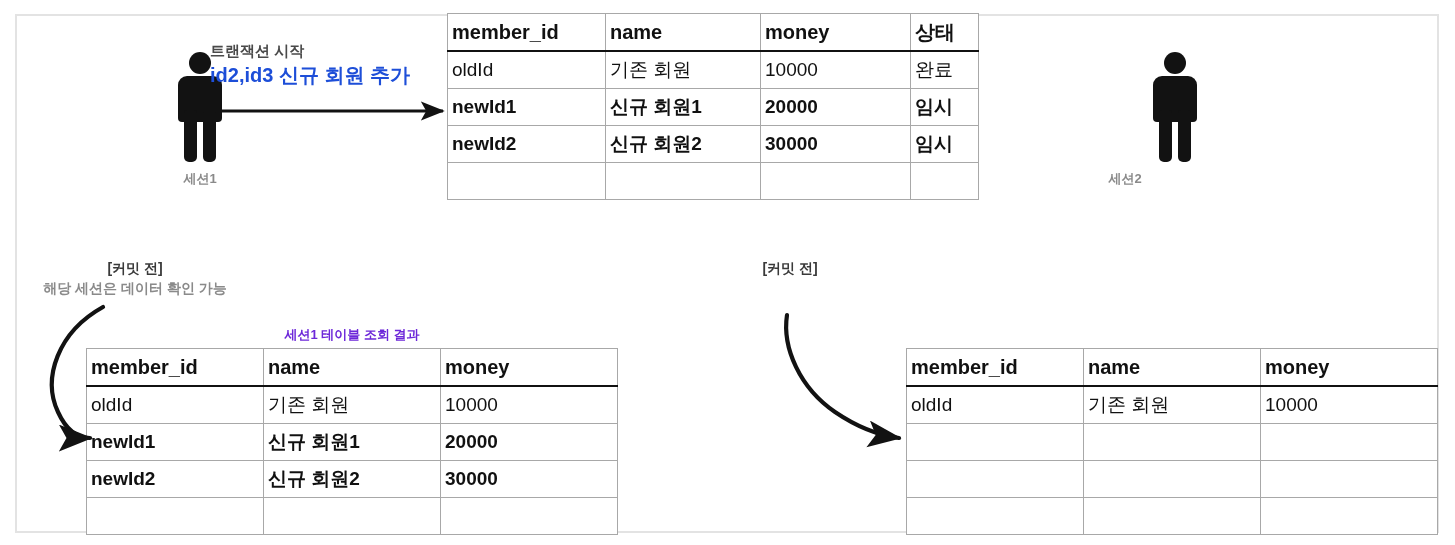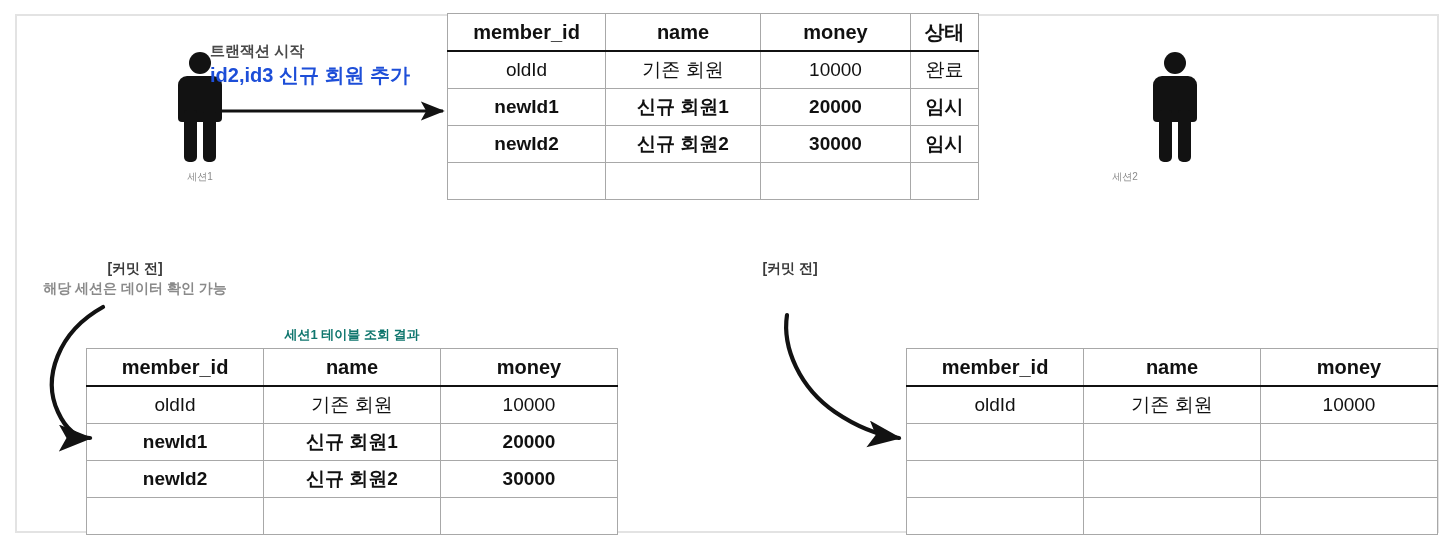--- a/index.html
+++ b/index.html
@@ -20,39 +20,39 @@
     width:22px;height:22px;border-radius:50%;background:#121212;}
   .person .torso{position:absolute;left:50%;top:24px;transform:translateX(-50%);
     width:44px;height:46px;background:#121212;border-radius:9px 9px 4px 4px;}
   .person .legL,.person .legR{position:absolute;top:58px;width:13px;height:52px;
     background:#121212;border-radius:3px 3px 5px 5px;}
   .person .legL{left:12px;}
   .person .legR{right:12px;}
   .person .gap{position:absolute;left:50%;top:72px;transform:translateX(-50%);
     width:5px;height:40px;background:#fff;}
   .person-label{position:absolute;width:120px;text-align:center;
-    font-size:10px;color:#8a8a8a;font-weight:400;}
+    font-size:13px;color:#8a8a8a;font-weight:700;}
 
   
   table.dt{border-collapse:collapse;table-layout:fixed;background:#fff;}
   table.dt td{
     border:1px solid #a8a8a8;
-    text-align:center;
+    text-align:left;
     font-size:19px;
     color:#111;
     height:36px;
     padding:0 4px;
     white-space:nowrap;
     overflow:hidden;
   }
   table.dt tr.head td{font-weight:700;font-size:20px;border-bottom:2px solid #111;}
   table.dt td.b{font-weight:700;}
   table.dt tr.empty td{height:36px;}
 
-  .tbl-title{position:absolute;font-size:13px;color:#0f766e;font-weight:700;
+  .tbl-title{position:absolute;font-size:13px;color:#6d28d9;font-weight:700;
     text-align:center;width:100%;left:0;top:-22px;}
 
   
   .note{position:absolute;text-align:center;line-height:1.45;}
   .note .l1{font-size:14px;font-weight:700;color:#3a3a3a;}
   .note .l2{font-size:14px;font-weight:700;color:#8a8a8a;}
 
   .arrow-text{position:absolute;line-height:1.4;}
   .arrow-text .t1{font-size:15px;font-weight:700;color:#4a4a4a;}
   .arrow-text .t2{font-size:20px;font-weight:700;color:#1d4ed8;}

